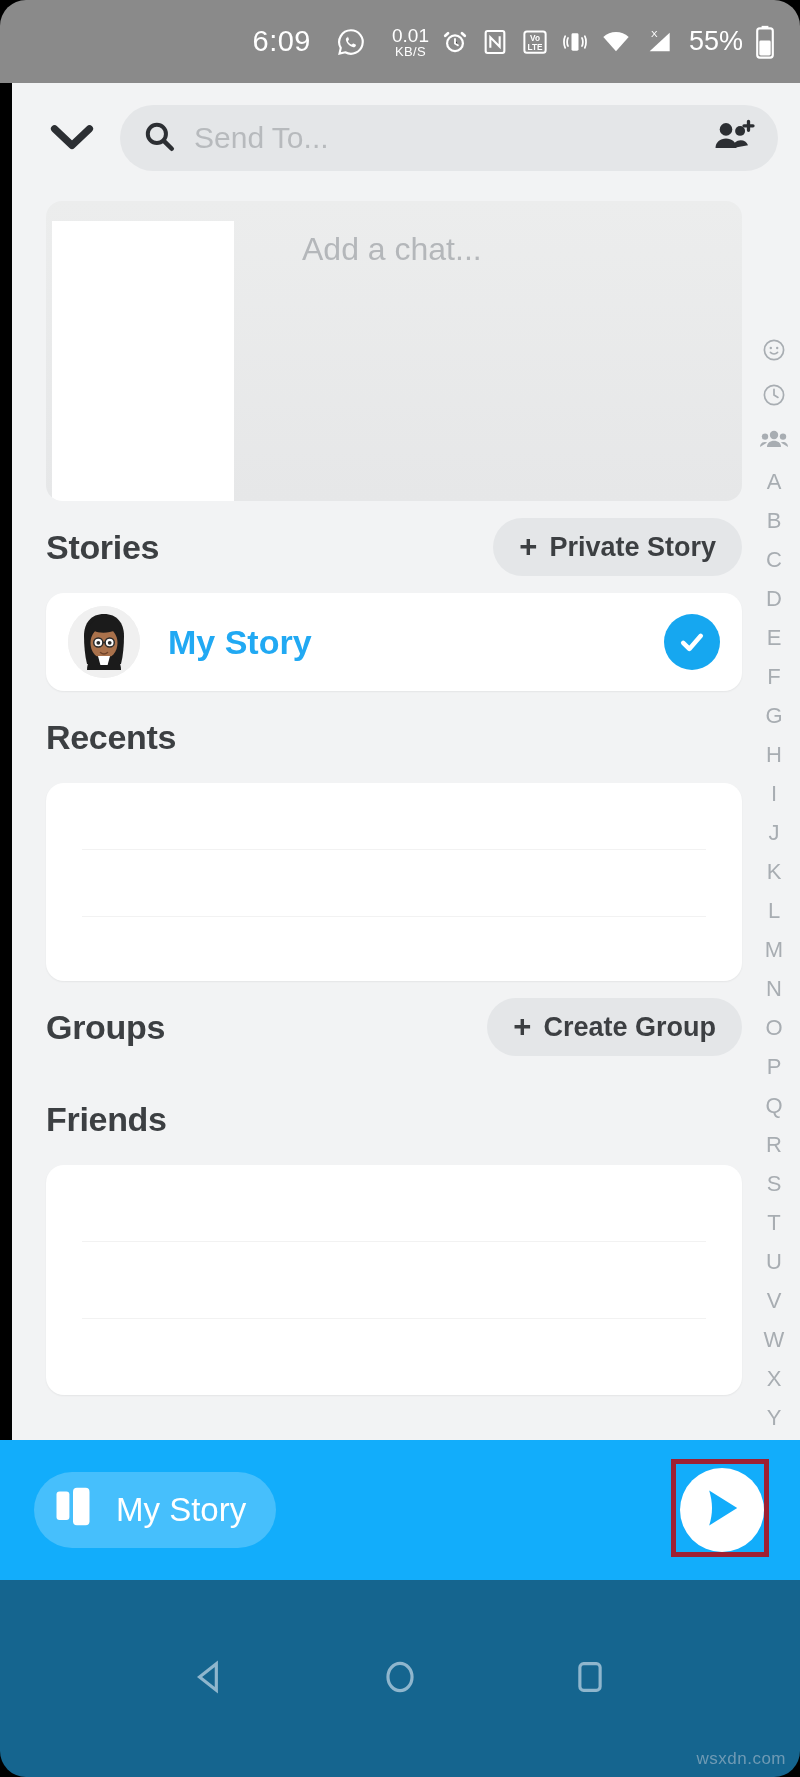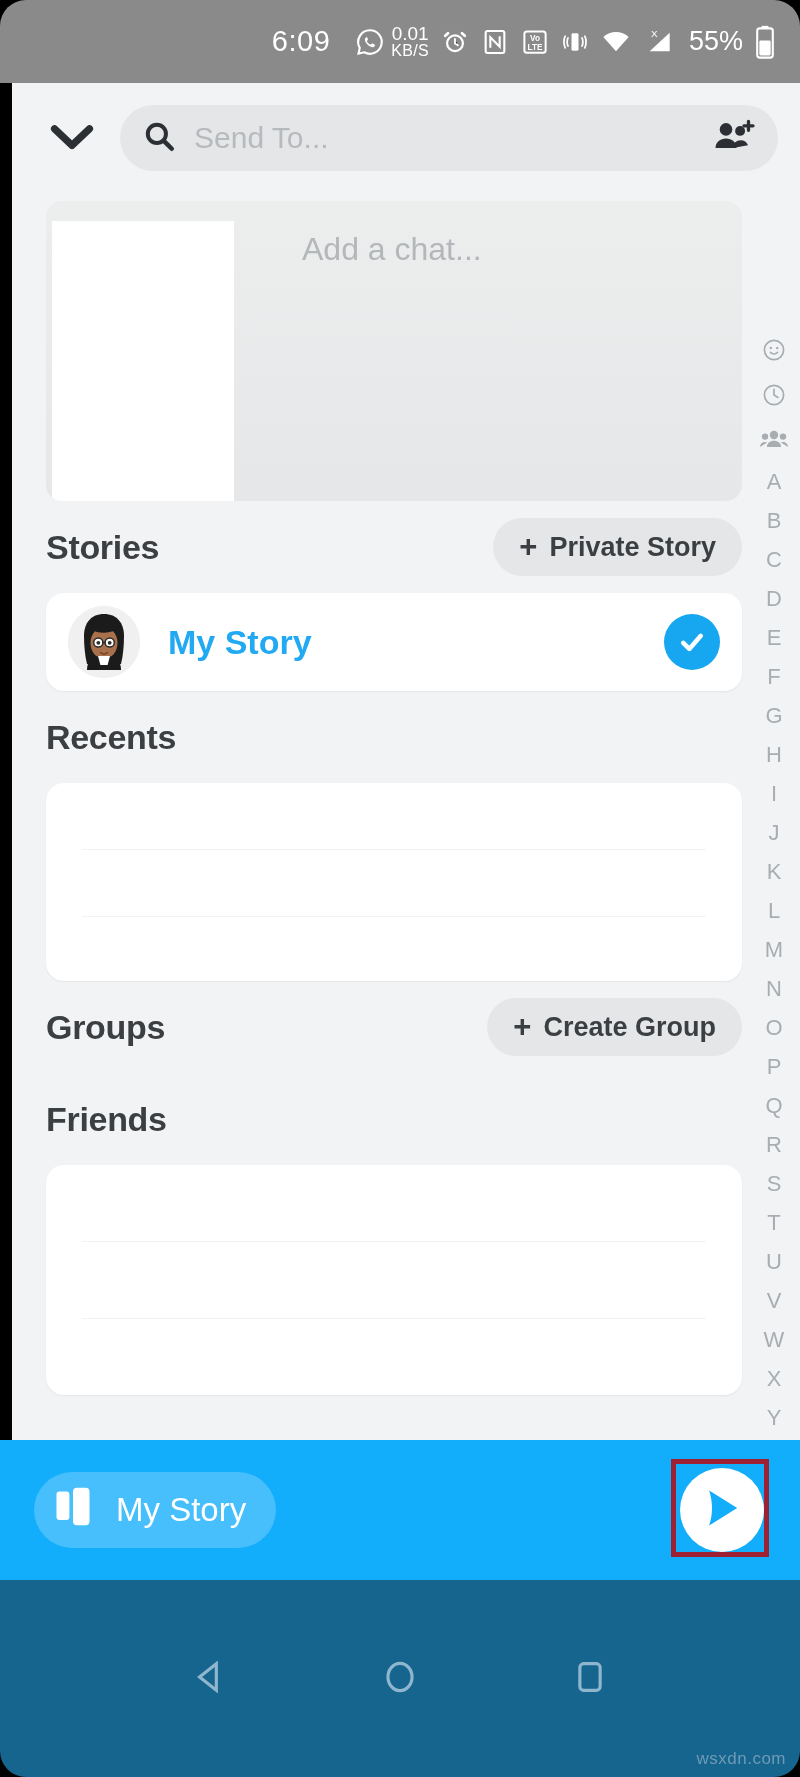--- a/index.html
+++ b/index.html
@@ -24,23 +24,23 @@
     display: flex; align-items: center; justify-content: flex-end;
     padding-right: 24px;
     color: #ffffff;
   }
   #statusbar .sb-time {
     font-size: 29px; letter-spacing: .5px; margin-right: 14px;
     font-family: "Liberation Sans", sans-serif;
   }
   #statusbar .sb-ico { margin-left: 11px; display: flex; align-items: flex-start; }
   .kbs { display: flex; flex-direction: column; align-items: center;
-         line-height: 1; margin-left: 6px; }
+         line-height: 1; margin-left: 26px; }
   .kbs .k1 { font-size: 19px; }
-  .kbs .k2 { font-size: 16px; letter-spacing: .3px; }
+  .kbs .k2 { font-size: 13px; letter-spacing: .3px; }
   .batt-pct { font-size: 27px; margin-left: 14px; }
   .batt-ico { margin-left: 7px; }
 
   
   #app {
     position: absolute; left: 12px; top: 83px;
     width: 800px; height: 1438px;
     background: #f2f3f4;
     overflow: hidden;
   }

